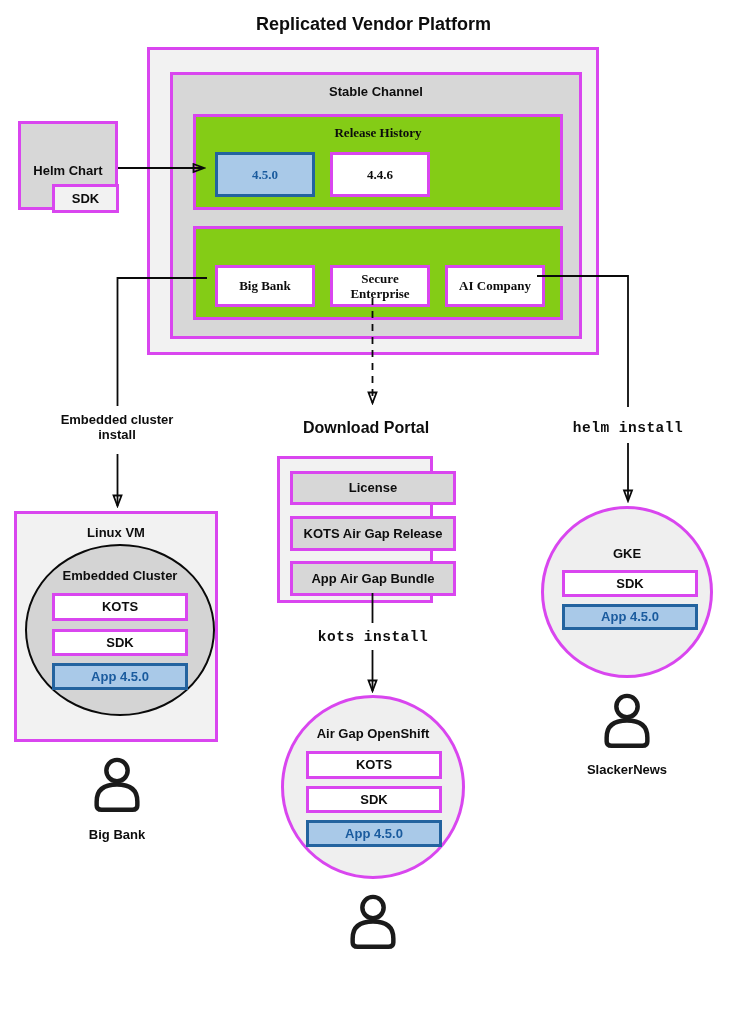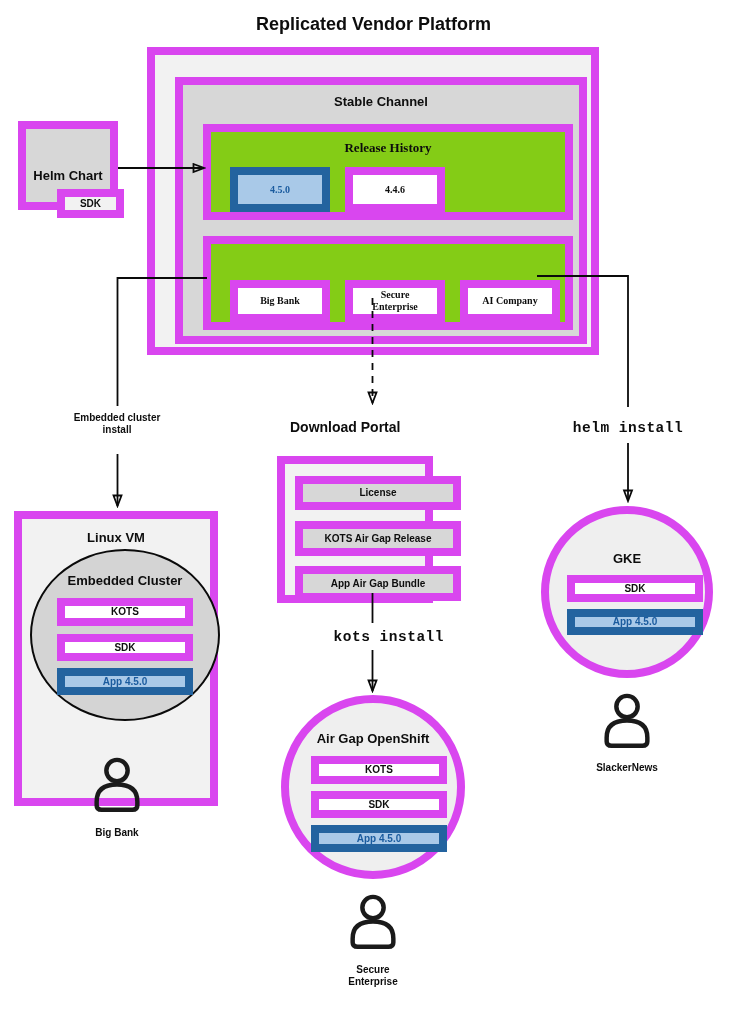--- a/index.html
+++ b/index.html
@@ -1,21 +1,21 @@
 <!DOCTYPE html>
 <html><head>
 <meta charset="utf-8">
 <style>
   html,body{margin:0;padding:0;background:#fff;}
   .canvas{position:relative;width:734px;height:1026px;background:#fff;
           font-family:"Liberation Sans",sans-serif;color:#0d0d0d;overflow:hidden;}
   .abs{position:absolute;box-sizing:border-box;}
-  .b2{border:8px solid #d946ef;}
+  .b2{border:3px solid #d946ef;}
   .ctr{display:flex;align-items:center;justify-content:center;text-align:center;}
-  .bold{font-weight:bold;font-size:10px;line-height:1.18;}
+  .bold{font-weight:bold;font-size:13px;line-height:1.18;}
   .titletxt{font-weight:bold;font-size:18px;}
   .mono{font-family:"Liberation Mono","DejaVu Sans Mono",monospace;font-weight:bold;font-size:14.5px;letter-spacing:.5px;}
   .pre{white-space:pre-line;}
   .lightbox{background:#f2f2f2;}
   .midbox{background:#d7d7d7;}
   .darkbox{background:#84cc16;font-family:Liberation Serif, serif;}
   .chip{background:#ffffff;}
   .bluechip{background:#a9c9e8;border-color:#23639f;color:#1a5b9e;}
   .boxtitle{position:absolute;left:0;right:0;text-align:center;font-weight:bold;font-size:13px;}
   .circle{border-radius:50%;background:#efefef;}
@@ -49,25 +49,25 @@
     </div>
   </div>
 
   <div class="abs b2 midbox" style="left:18px;top:121px;width:100px;height:89px;">
     <div class="boxtitle" style="top:39px;">Helm Chart</div>
     <div class="abs b2 lightbox ctr bold" style="left:31px;top:60px;width:67px;height:29px;">SDK</div>
   </div>
 
   <div class="abs bold pre" style="left:42px;top:412px;width:150px;text-align:center;">Embedded cluster
 install</div>
-  <div class="abs titletxt" style="left:290px;top:419px;width:140px;text-align:left;font-size:14px;">Download Portal</div>
+  <div class="abs titletxt" style="left:296px;top:419px;width:140px;text-align:center;font-size:16px;">Download Portal</div>
   <div class="abs mono" style="left:557px;top:420px;width:142px;text-align:center;">helm install</div>
-  <div class="abs mono" style="left:302px;top:629px;width:142px;text-align:right;">kots install</div>
+  <div class="abs mono" style="left:302px;top:629px;width:142px;text-align:center;">kots install</div>
 
-  <div class="abs b2 lightbox" style="left:14px;top:511px;width:204px;height:295px;">
+  <div class="abs b2 lightbox" style="left:14px;top:511px;width:204px;height:231px;">
     <div class="boxtitle" style="top:11px;">Linux VM</div>
     <div class="abs" style="left:8px;top:30px;width:190px;height:172px;border:2px solid #0a0a0a;border-radius:50%;background:#d4d4d4;">
       <div class="boxtitle" style="top:22px;">Embedded Cluster</div>
       <div class="abs b2 chip ctr bold" style="left:25px;top:47px;width:136px;height:28px;">KOTS</div>
       <div class="abs b2 chip ctr bold" style="left:25px;top:83px;width:136px;height:27px;">SDK</div>
       <div class="abs b2 bluechip ctr bold" style="left:25px;top:117px;width:136px;height:27px;">App 4.5.0</div>
     </div>
   </div>
 
   <svg class="abs person" style="left:86px;top:756px;" width="62" height="62" viewBox="0 0 64 64">
@@ -86,22 +86,20 @@
     <div class="boxtitle" style="top:28px;">Air Gap OpenShift</div>
     <div class="abs b2 chip ctr bold" style="left:22px;top:53px;width:136px;height:28px;">KOTS</div>
     <div class="abs b2 chip ctr bold" style="left:22px;top:88px;width:136px;height:27px;">SDK</div>
     <div class="abs b2 bluechip ctr bold" style="left:22px;top:122px;width:136px;height:27px;">App 4.5.0</div>
   </div>
 
   <svg class="abs person" style="left:342px;top:893px;" width="62" height="62" viewBox="0 0 64 64">
     <circle cx="32" cy="15" r="11" fill="none" stroke="#1a1a1a" stroke-width="4.6"></circle>
     <path d="M11 51 L11 47 Q11 29.5 32 29.5 Q53 29.5 53 47 L53 51 Q53 55.5 48 55.5 L16 55.5 Q11 55.5 11 51 Z" fill="none" stroke="#1a1a1a" stroke-width="4.6" stroke-linejoin="round"></path>
   </svg>
-  <div class="abs bold pre" style="left:303px;top:964px;width:140px;text-align:center;">Secure
-Enterprise</div>
 
   <div class="abs b2 circle" style="left:541px;top:506px;width:172px;height:172px;">
     <div class="boxtitle" style="top:37px;">GKE</div>
     <div class="abs b2 chip ctr bold" style="left:18px;top:61px;width:136px;height:27px;">SDK</div>
     <div class="abs b2 bluechip ctr bold" style="left:18px;top:95px;width:136px;height:26px;">App 4.5.0</div>
   </div>
 
   <svg class="abs person" style="left:596px;top:692px;" width="62" height="62" viewBox="0 0 64 64">
     <circle cx="32" cy="15" r="11" fill="none" stroke="#1a1a1a" stroke-width="4.6"></circle>
     <path d="M11 51 L11 47 Q11 29.5 32 29.5 Q53 29.5 53 47 L53 51 Q53 55.5 48 55.5 L16 55.5 Q11 55.5 11 51 Z" fill="none" stroke="#1a1a1a" stroke-width="4.6" stroke-linejoin="round"></path>

